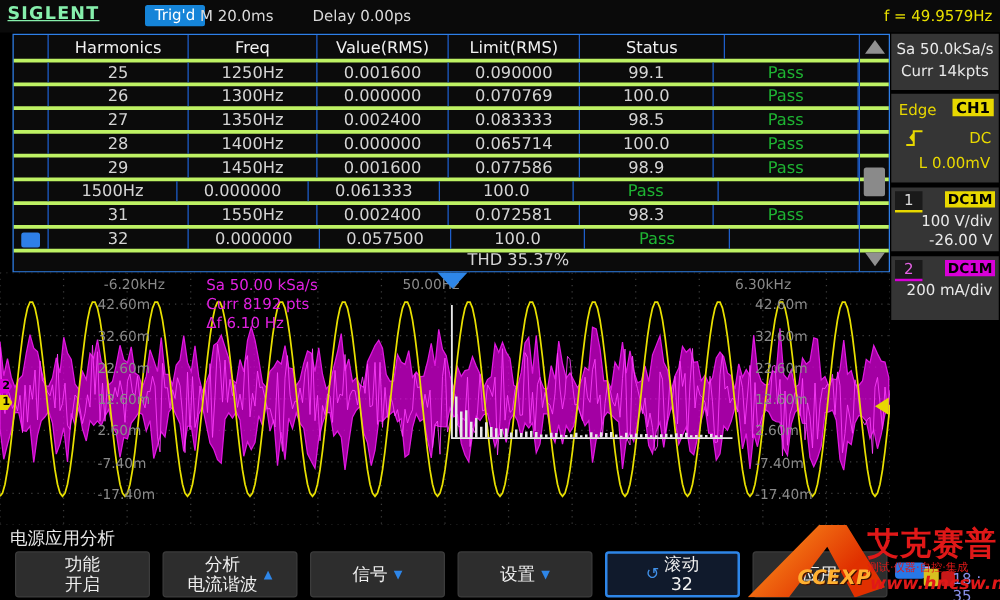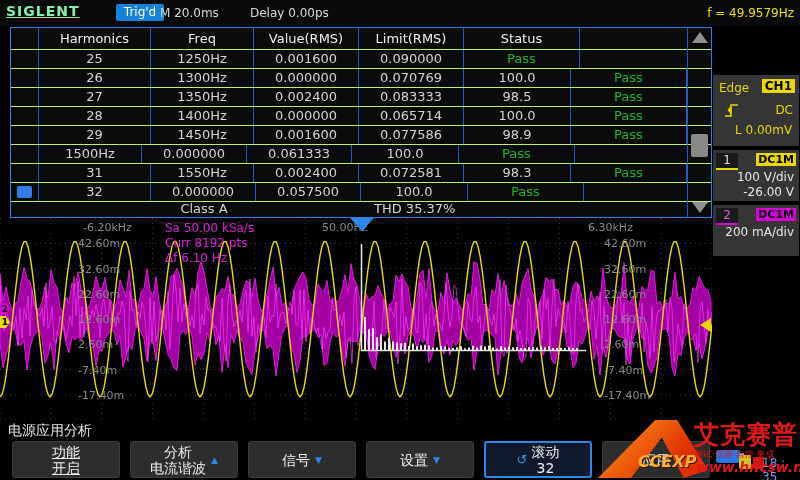--- a/index.html
+++ b/index.html
@@ -9,21 +9,21 @@
   #topbar{position:absolute;left:0;top:0;width:800px;height:26px;background:#0a0a0a;}
   #brand{position:absolute;left:6px;top:3px;font-size:14px;font-weight:800;letter-spacing:1px;color:#86efac;text-decoration:underline;}
   #trig-badge{position:absolute;left:116px;top:4px;width:48px;height:17px;background:#1584d8;color:#fff;
     font-size:12px;text-align:center;line-height:17px;border-radius:2px;}
   .tb-txt{position:absolute;top:6px;font-size:12px;color:#d8d8d8;}
   #tb-timebase{left:160px;} #tb-delay{left:250px;}
   #tb-freq{position:absolute;right:6px;top:6px;font-size:12px;color:#e8e000;}
   
   #htable{position:absolute;left:10px;top:27px;width:702px;height:191px;background:#0b0b0b;
     border:1px solid #2e7fe8;box-sizing:border-box;}
-  .trow{display:flex;border-bottom:1px solid #bef264;box-sizing:border-box;}
+  .trow{display:flex;border-bottom:3px solid #bef264;box-sizing:border-box;}
   .trow.head{height:22px;line-height:21px;font-size:13px;color:#f0f0f0;}
   .trow.body{height:19px;line-height:18px;font-size:13px;color:#d4d4d4;}
   .tcell{box-sizing:border-box;border-right:1px solid #1d5ecb;text-align:center;overflow:hidden;white-space:nowrap;}
   .tcell.pass{color:#1eb432;}
   .sel-sq{display:inline-block;width:15px;height:12px;background:#2e7fe8;border-radius:2px;margin-top:3px;}
   #tfoot{position:absolute;left:0;bottom:0;width:676px;height:16px;font-size:13px;color:#d4d4d4;}
   #tfoot-class{position:absolute;left:28px;width:330px;text-align:center;top:0;}
   #tfoot-thd{position:absolute;left:363px;top:0;}
   
   #tscroll{position:absolute;right:0;top:0;width:24px;height:189px;border-left:1px solid #1d5ecb;box-sizing:border-box;}
@@ -114,20 +114,21 @@
           <div class="tcell" style="width: 116px;">Status</div>
         </div>
       </div>
     <div id="t-body">
         <div class="trow body">
           <div class="tcell" style="width: 28px;"></div>
           <div class="tcell" style="width: 112px;">25</div>
           <div class="tcell" style="width: 103px;">1250Hz</div>
           <div class="tcell" style="width: 105px;">0.001600</div>
           <div class="tcell" style="width: 105px;">0.090000</div>
+          <div class="tcell" style="width: 107px;">99.1</div>
           <div class="tcell pass" style="width: 116px;">Pass</div>
         </div>
         <div class="trow body">
           <div class="tcell" style="width: 28px;"></div>
           <div class="tcell" style="width: 112px;">26</div>
           <div class="tcell" style="width: 103px;">1300Hz</div>
           <div class="tcell" style="width: 105px;">0.000000</div>
           <div class="tcell" style="width: 105px;">0.070769</div>
           <div class="tcell" style="width: 107px;">100.0</div>
           <div class="tcell pass" style="width: 116px;">Pass</div>
@@ -179,21 +180,20 @@
         <div class="trow body">
           <div class="tcell" style="width: 28px;"><div class="sel-sq"></div></div>
           <div class="tcell" style="width: 112px;">32</div>
           <div class="tcell" style="width: 105px;">0.000000</div>
           <div class="tcell" style="width: 105px;">0.057500</div>
           <div class="tcell" style="width: 107px;">100.0</div>
           <div class="tcell pass" style="width: 116px;">Pass</div>
         </div>
       </div>
     <div id="tfoot">
-      <span id="tfoot-class">Class A</span>
       <span id="tfoot-thd">THD 35.37%</span>
     </div>
     <div id="tscroll">
       <div id="scr-up" class="scr-arrow"></div>
       <div id="scr-thumb"></div>
       <div id="scr-down" class="scr-arrow"></div>
     </div>
   </div>
 
   <div id="wave">
@@ -232,20 +232,24 @@
         <div class="wv-label" style="left: 604px; top: 145.5px;">-7.40m</div>
         <div class="wv-label" style="left: 604px; top: 170.75px;">-17.40m</div>
       </div>
     <div id="trig-pos"></div>
     <div id="trig-level"></div>
     <div id="ch2-marker" class="ch-marker">2</div>
     <div id="ch1-marker" class="ch-marker">1</div>
   </div>
 
   <div id="sidebar">
+    <div id="sb-acq" class="sb-panel">
+      <div>Sa 50.0kSa/s</div>
+      <div>Curr 14kpts</div>
+    </div>
     <div id="sb-trig" class="sb-panel">
       <span id="trig-type" class="yl">Edge</span>
       <span id="trig-src">CH1</span>
       <svg id="edge-icon" width="18" height="18">
         <path d="M2 15 H8 V4 H15 M8 9 L5.5 9 M8 6 l-2.5 3 l2.5 3" stroke="#e8d800" stroke-width="1.6" fill="none"></path>
       </svg>
       <span id="trig-coup" class="yl">DC</span>
       <span id="trig-lvl" class="yl">L  0.00mV</span>
     </div>
     <div id="sb-ch1" class="sb-panel sb-ch">
@@ -258,21 +262,21 @@
       <span class="ch-num">2</span>
       <span class="ch-coup">DC1M</span>
       <span class="ch-scale">200 mA/div</span>
       <span class="ch-offset"></span>
     </div>
   </div>
 
   <div id="menu">
     <div id="menu-title">电源应用分析</div>
     <div id="menu-buttons">
-        <div class="menu-btn" style="left: 12px; text-decoration: underline;">
+        <div class="menu-btn" style="left: 12px;">
           <div class="btn-lines">
             <div>功能</div>
             <div>开启</div>
           </div>
         </div>
         <div class="menu-btn" style="left: 130px;">
           <div class="btn-lines">
             <div>分析</div>
             <div>电流谐波</div>
           </div>

